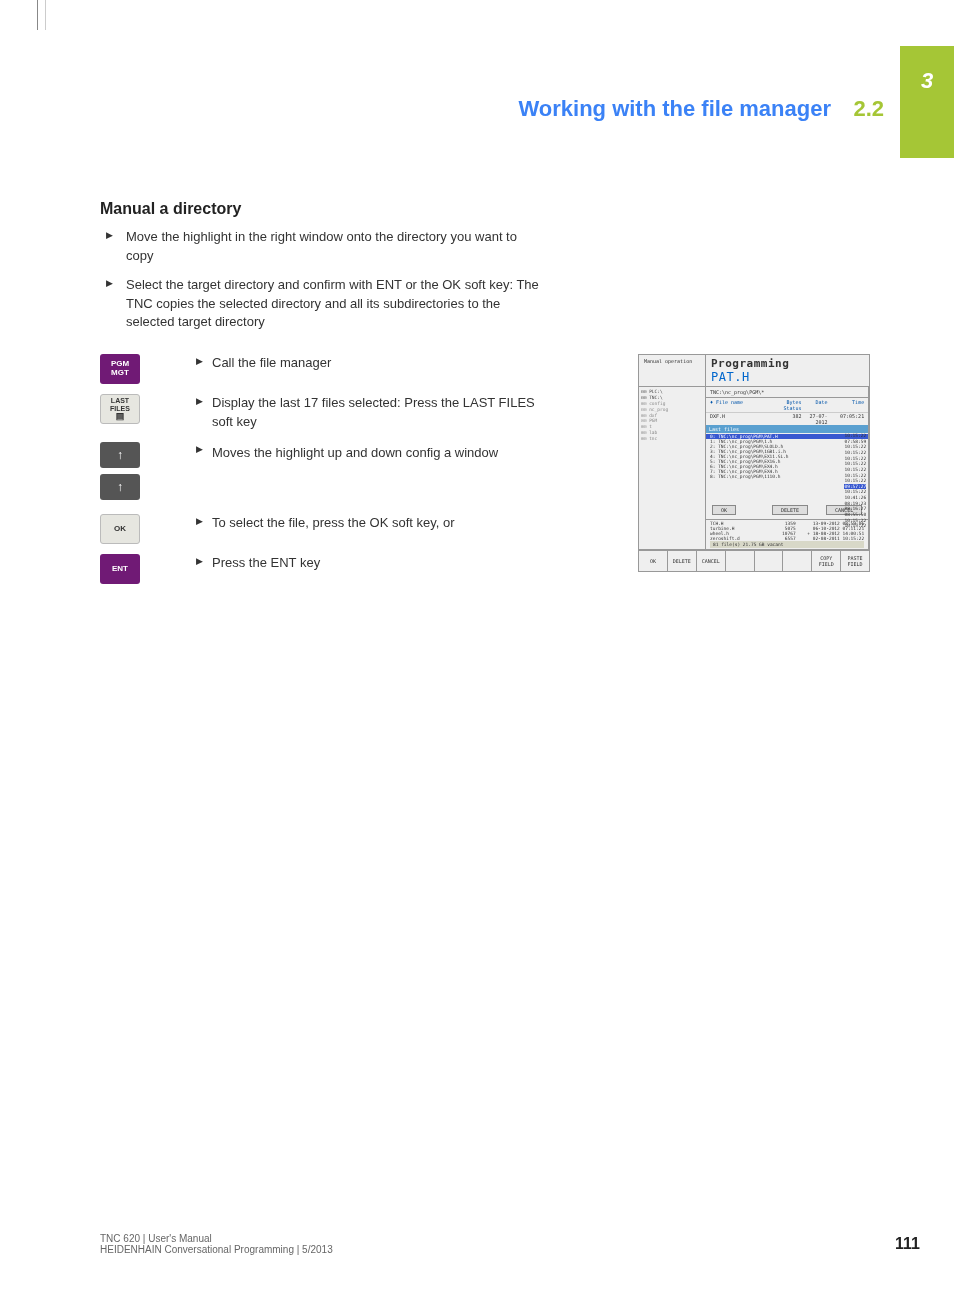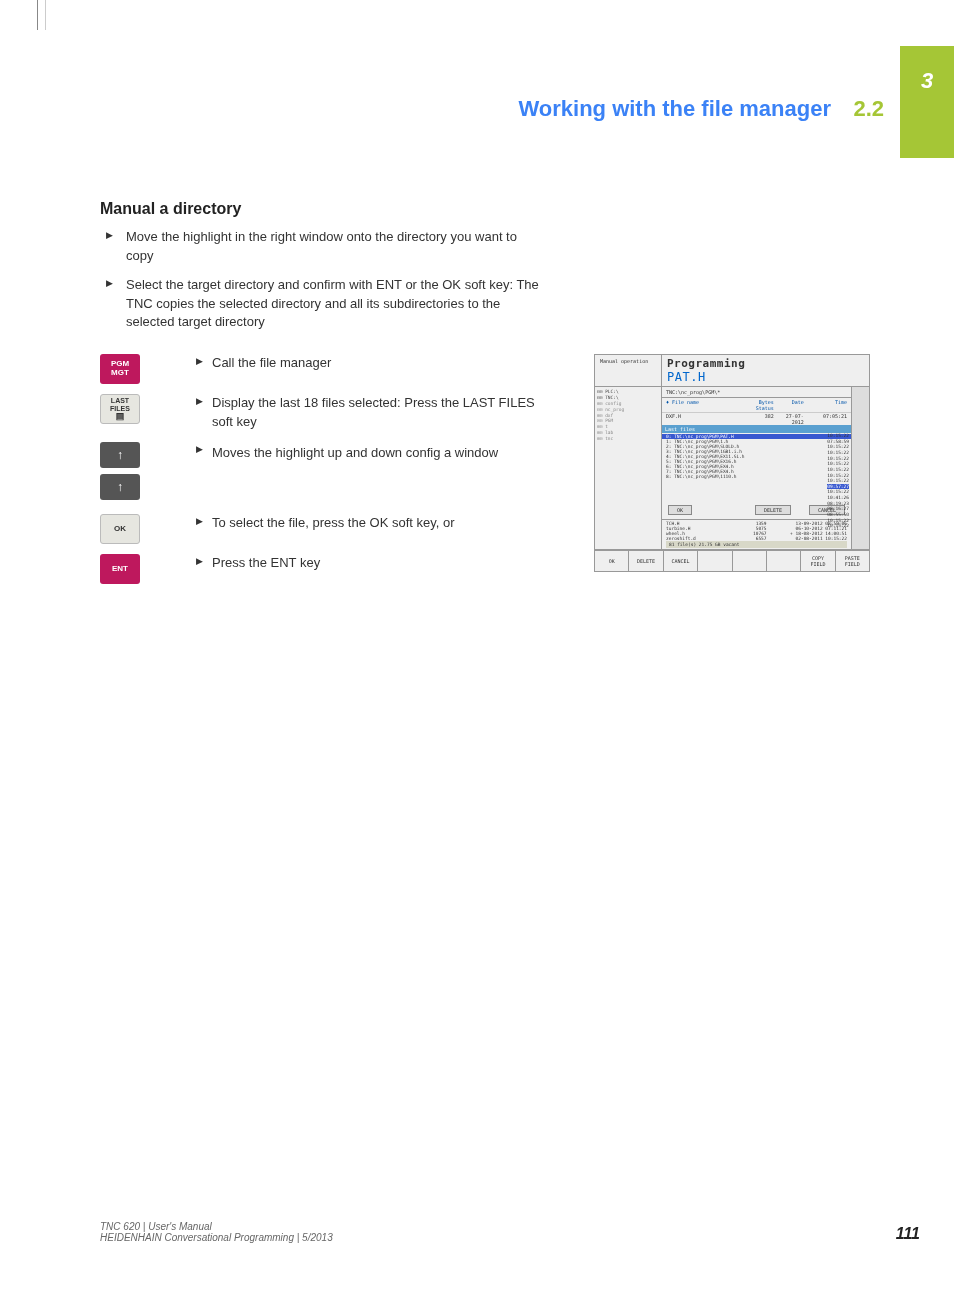--- a/index.html
+++ b/index.html
@@ -78,21 +78,21 @@
     font-size: 9px;
     color: #333;
   }
   .row {
     display: flex;
     align-items: flex-start;
     margin-bottom: 10px;
   }
   .key {
     width: 40px; height: 30px;
-    background: #be185d;
+    background: #701a75;
     color: #fff;
     border-radius: 3px;
     display: flex; align-items: center; justify-content: center;
     font-size: 8px;
     font-weight: bold;
     text-align: center;
     line-height: 1.1;
     margin-right: 16px;
     padding: 2px;
     flex-shrink: 0;
@@ -133,21 +133,21 @@
   .arrow-key {
     width: 40px; height: 26px;
     background:#555; color:#fff;
     border-radius:3px;
     display:flex;align-items:center;justify-content:center;
     font-size:12px;
   }
   .screenshot {
     position: absolute;
     top: 0px; right: -0px;
-    width: 276px;
+    width: 232px;
   }
   .shot-box {
     border: 1px solid #999;
     background: #efefef;
     font-size: 5px;
     font-family: monospace;
     color: #333;
   }
   .shot-header {
     display:flex;
@@ -190,28 +190,27 @@
   .stat-row span:nth-child(2){flex:0.5;text-align:right;}
   .stat-row span:nth-child(3){flex:1.2;text-align:right;}
   .stat-sum{background:#d8d8c8; padding:1px 3px;}
   .softkeys{display:flex; border-top:2px solid #999;}
   .sk{flex:1; border-right:1px solid #999; text-align:center; padding:4px 1px; font-size:5px; min-height:20px; display:flex;align-items:center;justify-content:center;}
   .sk:last-child{border-right:none;}
   .right-strip{width:18px; background:#ddd; border-left:1px solid #999;}
   .section2 { position: relative; }
   .footer {
     position: absolute;
-    bottom: 72px;
+    bottom: 60px;
     left: 100px; right: 34px;
     display: flex;
-    align-items: flex-end;
+    align-items: center;
     justify-content: space-between;
     font-size: 10px;
     color: #666;
-    font-style: italic;
   }
   .footer .pn {
     font-size: 16px;
     font-weight: bold;
     color: #222;
   }
   .dates-stack{position:absolute; right:2px; top:0; font-size:4.5px; text-align:right; line-height:1.25;}
 </style>
 </head>
 <body>
@@ -241,21 +240,21 @@
 MGT</div>
       <div class="text">Call the file manager</div>
     </div>
 
     <div class="row">
       <div class="key light" style="white-space:pre-line;flex-direction:column;">
         <span style="white-space:pre-line">LAST
 FILES</span>
         <span style="font-size:9px;line-height:1;">▤</span>
       </div>
-      <div class="text">Display the last 18 files selected: Press the LAST FILES soft key</div>
+      <div class="text">Display the last 17 files selected: Press the LAST FILES soft key</div>
     </div>
 
 
     <div class="row">
       <div class="key-col">
         <div class="arrow-key">↑</div>
         <div class="arrow-key">↑</div>
       </div>
       <div class="text" style="padding-top:2px">Moves the highlight up and down config a window</div>
     </div>

